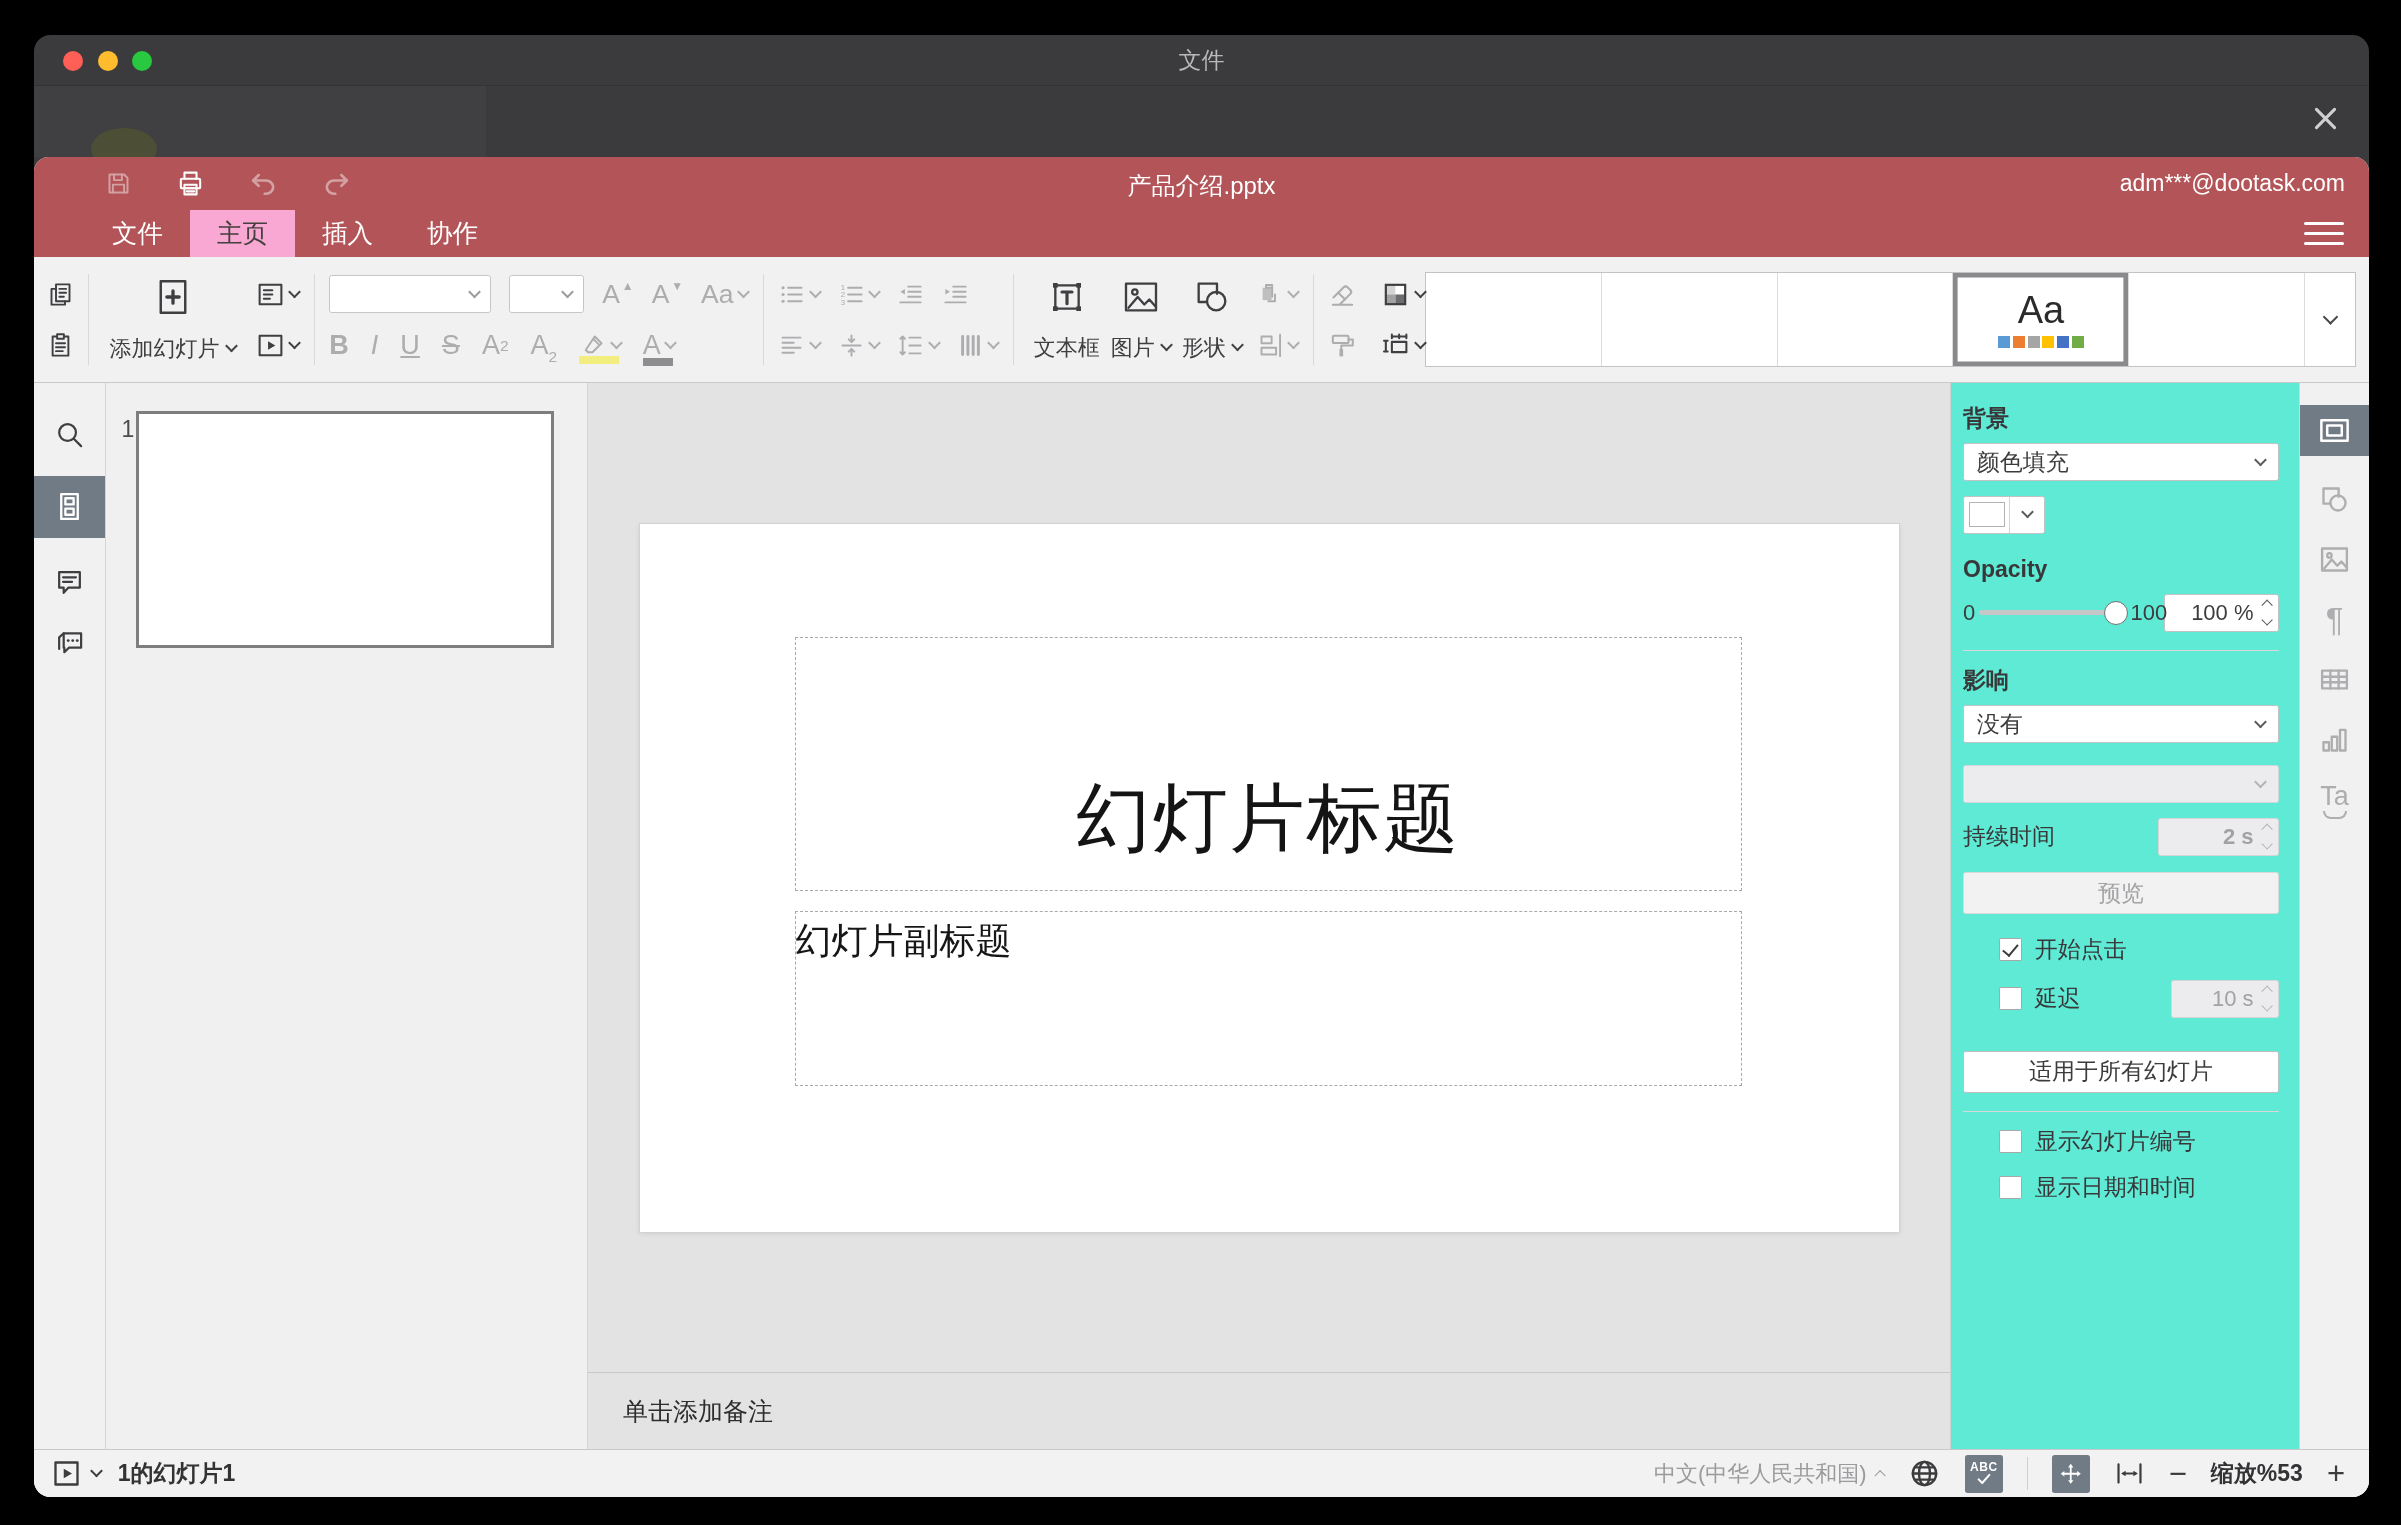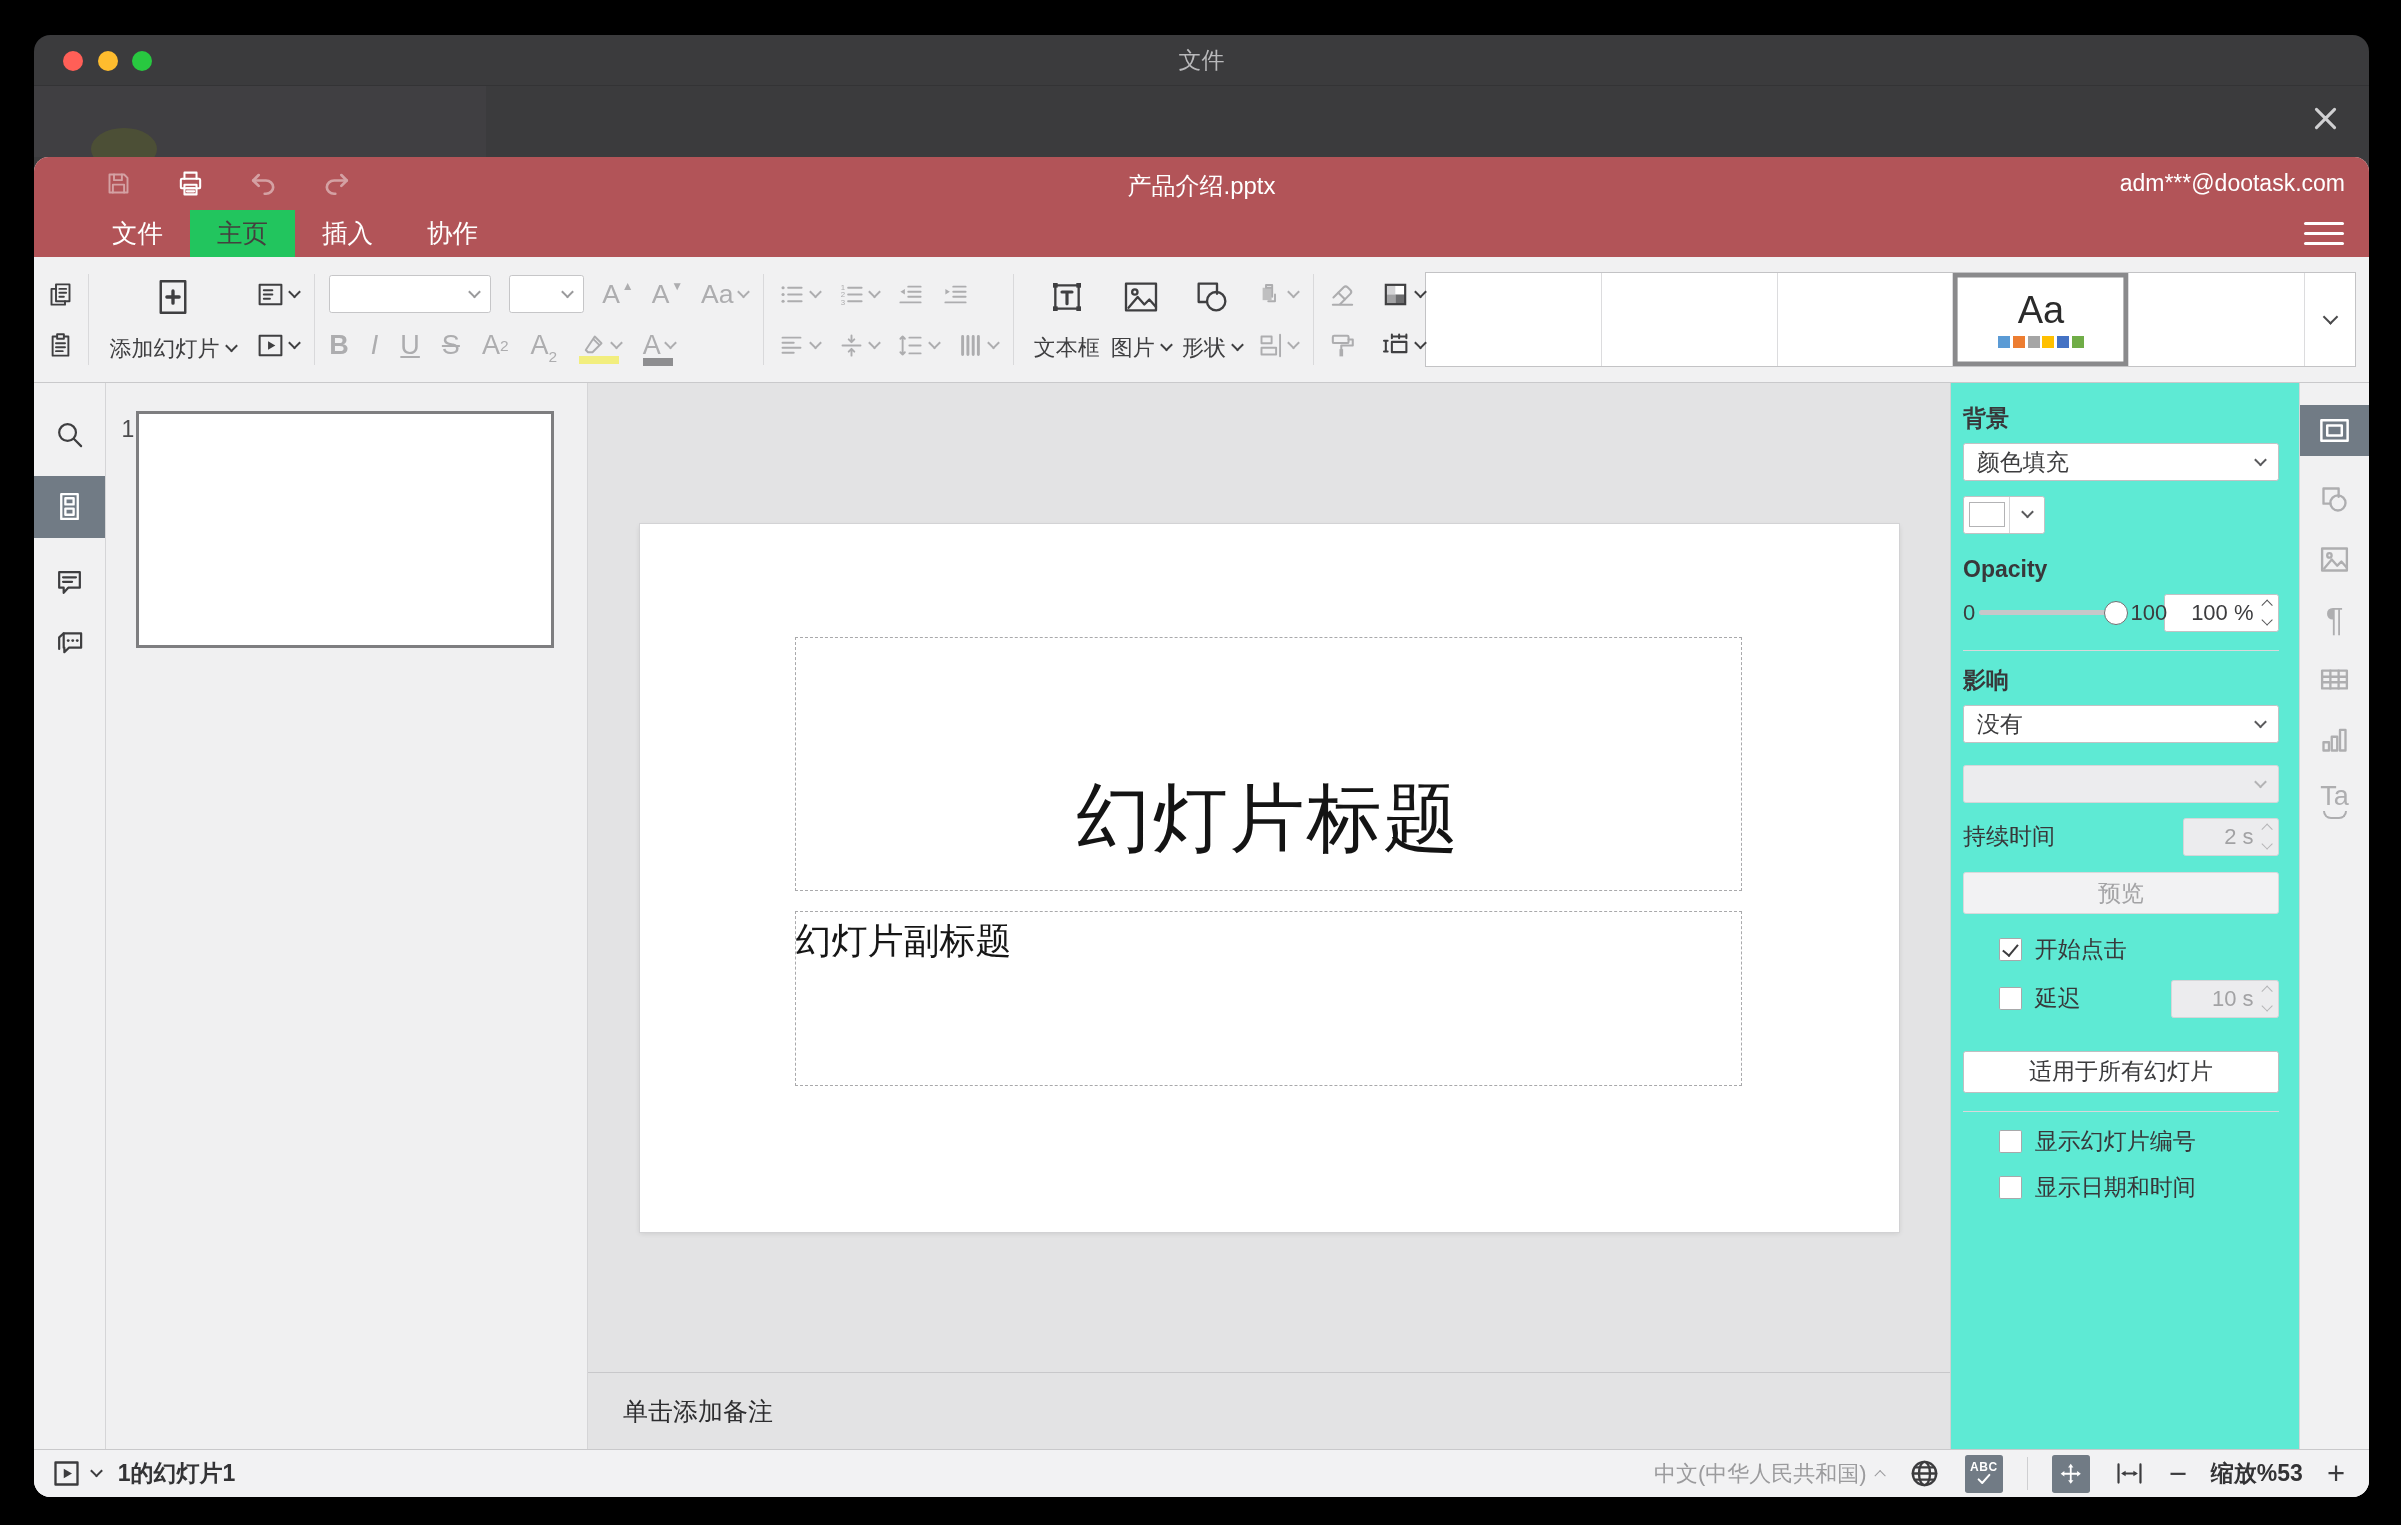--- a/index.html
+++ b/index.html
@@ -30,21 +30,21 @@
 
   
   .redhead{height:100px;background:#b25458;flex:none;color:#fff;}
   .rh1{height:53px;display:flex;align-items:center;position:relative;padding:0 24px 0 71px;}
   .rh1 .quick{display:flex;align-items:center;gap:44px;color:#fff;}
   .dim{opacity:.45;}
   .doctitle{position:absolute;left:50%;top:50%;transform:translate(-50%,-44%);font-size:24px;color:#fff;}
   .useremail{margin-left:auto;font-size:23px;color:#fff;}
   .rh2{height:47px;display:flex;align-items:stretch;padding-left:51px;position:relative;}
   .tab{display:flex;align-items:center;padding:0 27px;font-size:25.5px;color:#fff;cursor:pointer;}
-  .tab.active{background:#22c55e;color:#44403e;}
+  .tab.active{background:#f9a8d4;color:#44403e;}
   .hamburger{position:absolute;right:25.5px;top:7.3px;width:40px;height:33px;display:flex;flex-direction:column;
     justify-content:center;gap:7.3px;cursor:pointer;}
   .hamburger i{display:block;height:2.7px;background:#fff;border-radius:1.8px;}
 
   
   .toolbar{height:126px;flex:none;background:#f1f1f2;border-bottom:0.9px solid #c9c9cb;
     display:flex;align-items:center;padding:0 7.3px 0 12.8px;}
   .vsep{width:0.9px;height:91px;background:#d9d9db;margin:0 14.6px;flex:none;}
   .g2{display:flex;flex-direction:column;justify-content:center;gap:11px;}
   .trow{display:flex;align-items:center;gap:18px;height:40px;}
@@ -133,21 +133,21 @@
   .spin .val{flex:1;text-align:right;padding-right:9px;}
   .spin .arrows{display:flex;flex-direction:column;gap:6.4px;color:#555557;}
   .spin .a{width:8.2px;height:8.2px;border-right:1.8px solid currentColor;border-bottom:1.8px solid currentColor;}
   .spin .a.up{transform:rotate(-135deg);}
   .spin .a.dn{transform:rotate(45deg);}
   .spin.disabled{background:#ececee;border-color:#d6d6d8;color:#a2a2a4;}
   .spin.disabled .arrows{color:#b5b5b7;}
   .opspin{margin-left:auto;width:115px;}
   .hdiv{border:none;border-top:0.9px solid #d8d8da;margin:18px 0 14.6px 0;}
   .durrow{margin-top:14.6px;display:flex;align-items:center;}
-  .durrow .spin{margin-left:auto;width:96px;}
+  .durrow .spin{margin-left:auto;width:121px;font-weight:bold;}
   .panelbtn{margin-top:16.4px;height:42px;border-radius:2.7px;display:flex;align-items:center;
     justify-content:center;font-size:23px;cursor:pointer;}
   .panelbtn.disabled{background:#f2f2f3;border:0.9px solid #d9d9db;color:#a3a3a5;cursor:default;}
   .panelbtn.primary{background:#fff;border:0.9px solid #bfbfc1;color:#3c3c3e;}
   .cbrow{display:flex;align-items:center;margin-top:20px;font-size:23px;color:#38383a;padding-left:36px;}
   .cbrow .spin{margin-left:auto;width:108px;}
   .checkbox{width:23px;height:23px;background:#fff;border:1.4px solid #a8a8aa;border-radius:1.8px;
     margin-right:12.8px;position:relative;flex:none;cursor:pointer;}
   .checkbox.checked::after{content:"";position:absolute;left:5.5px;top:1.8px;width:7.3px;height:12.8px;
     border-right:2.4px solid #3c3c3e;border-bottom:2.4px solid #3c3c3e;transform:rotate(40deg);}

